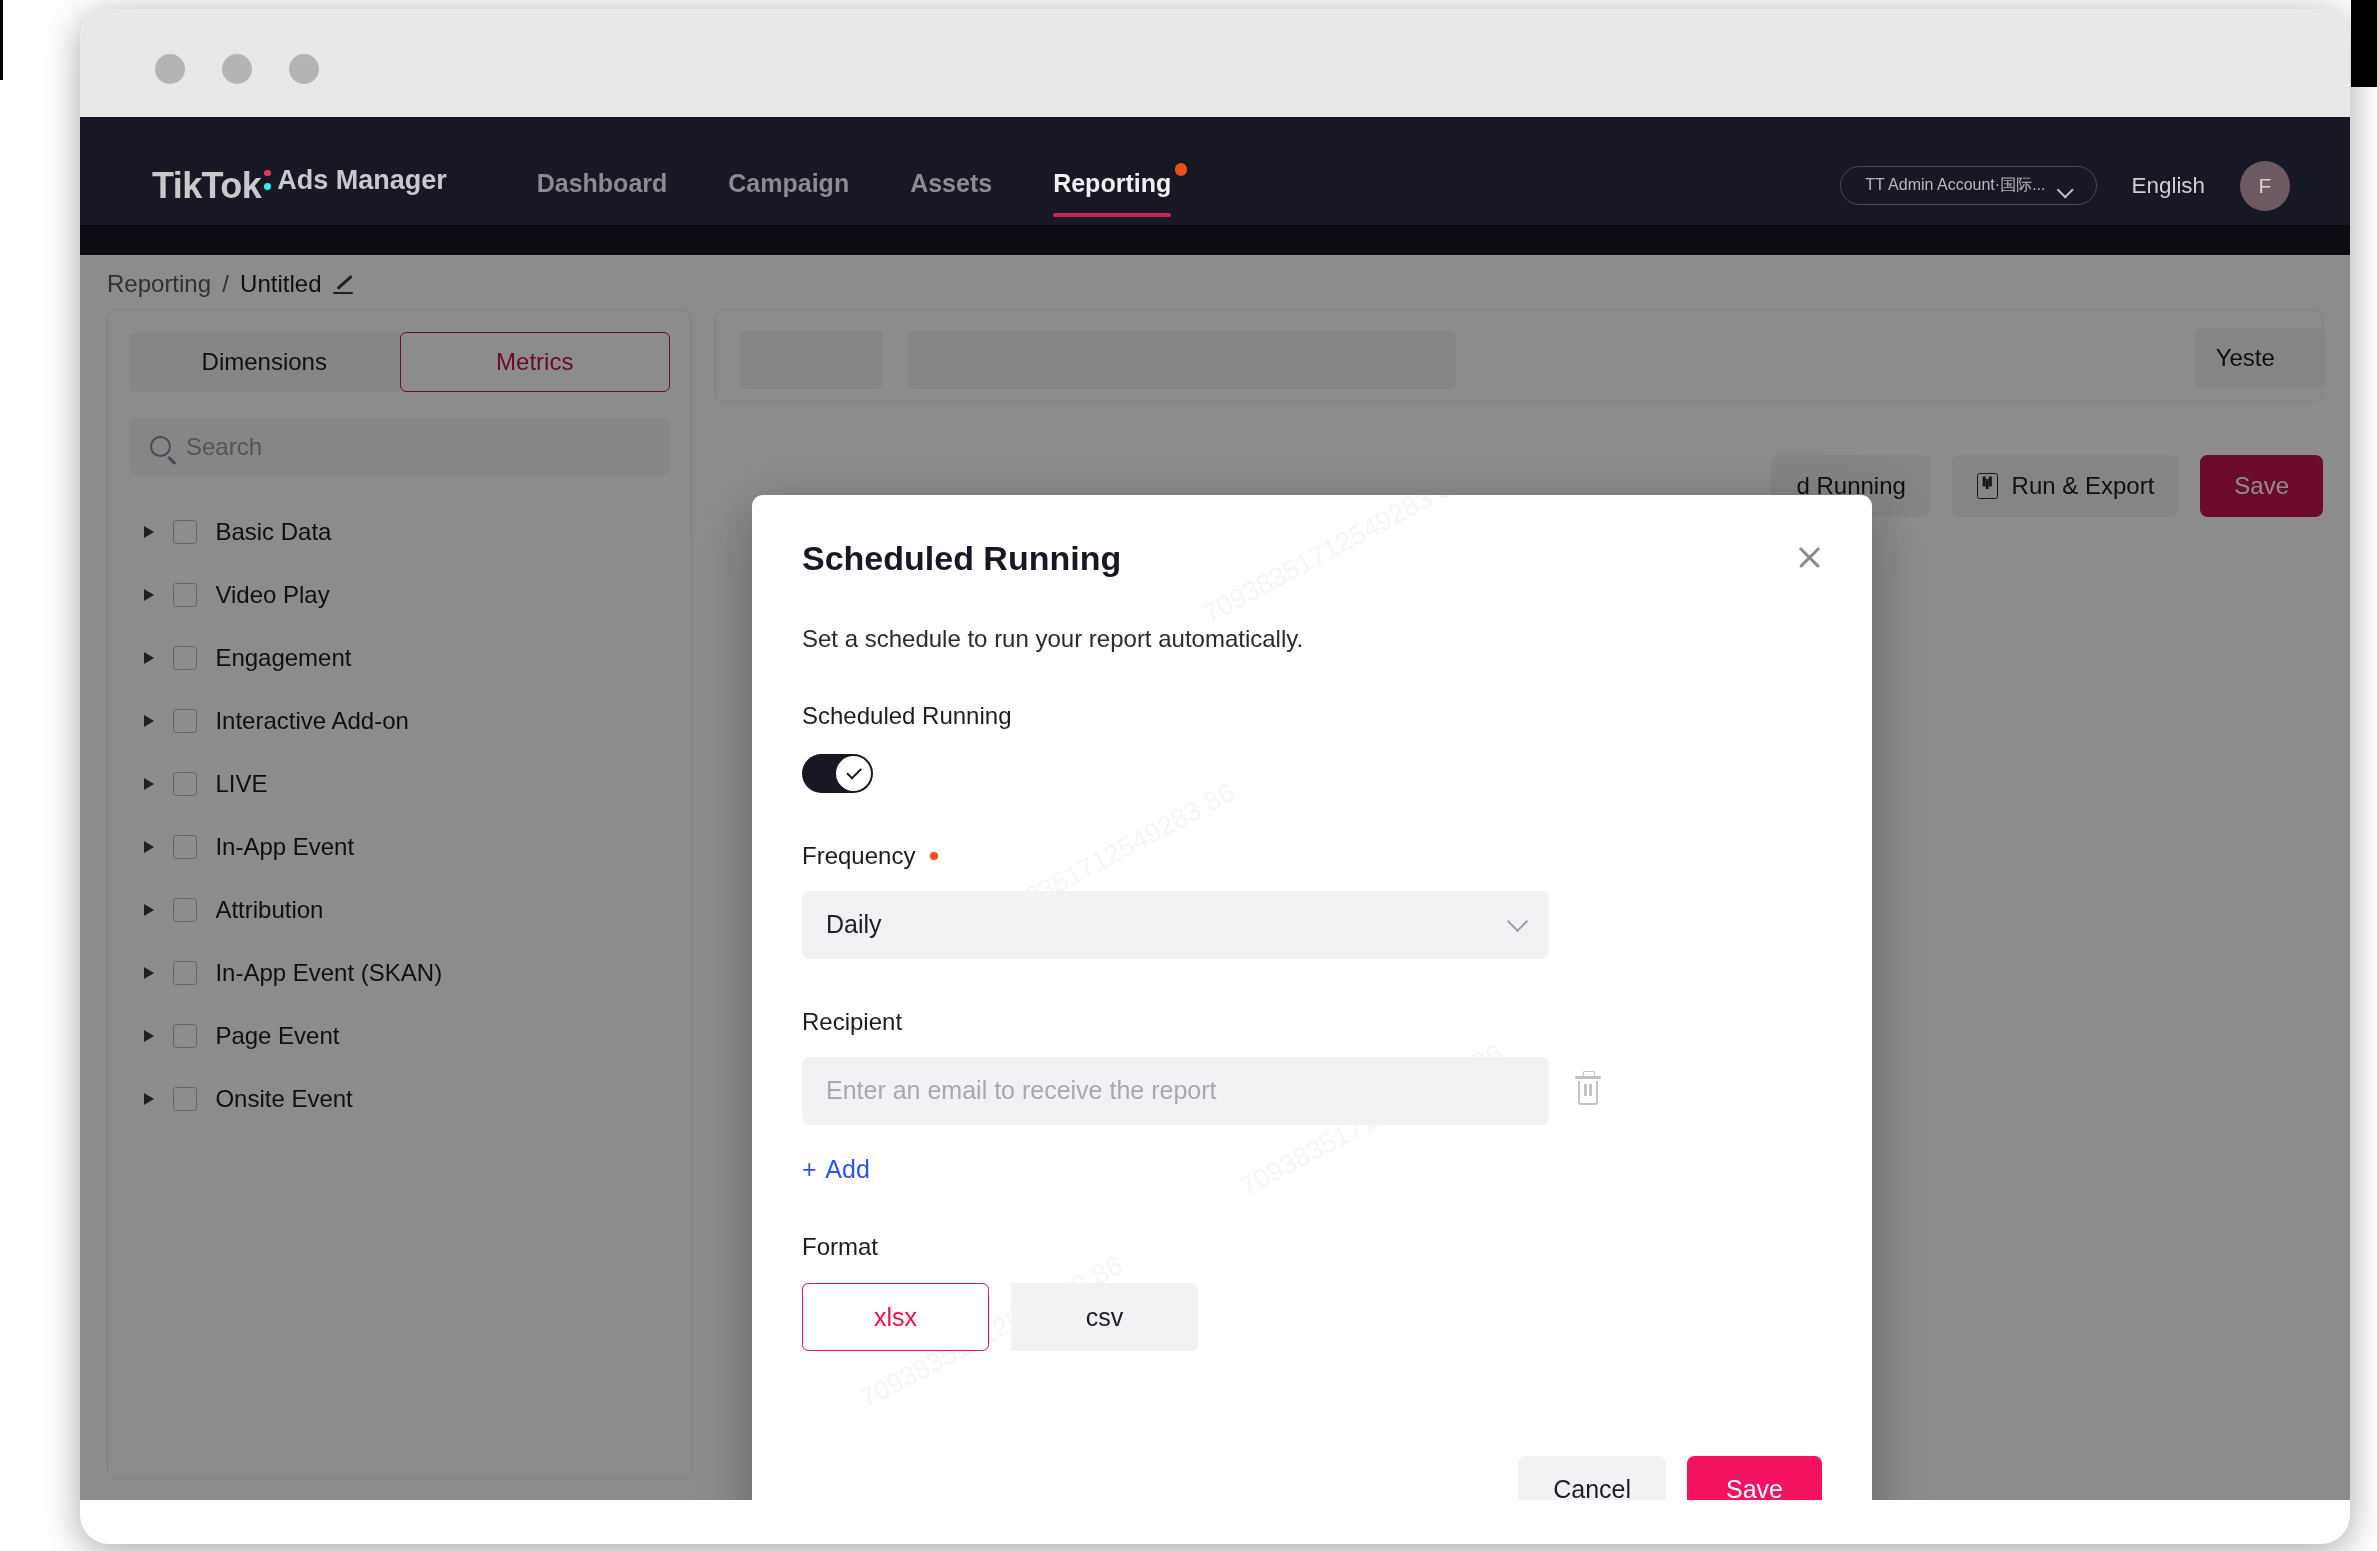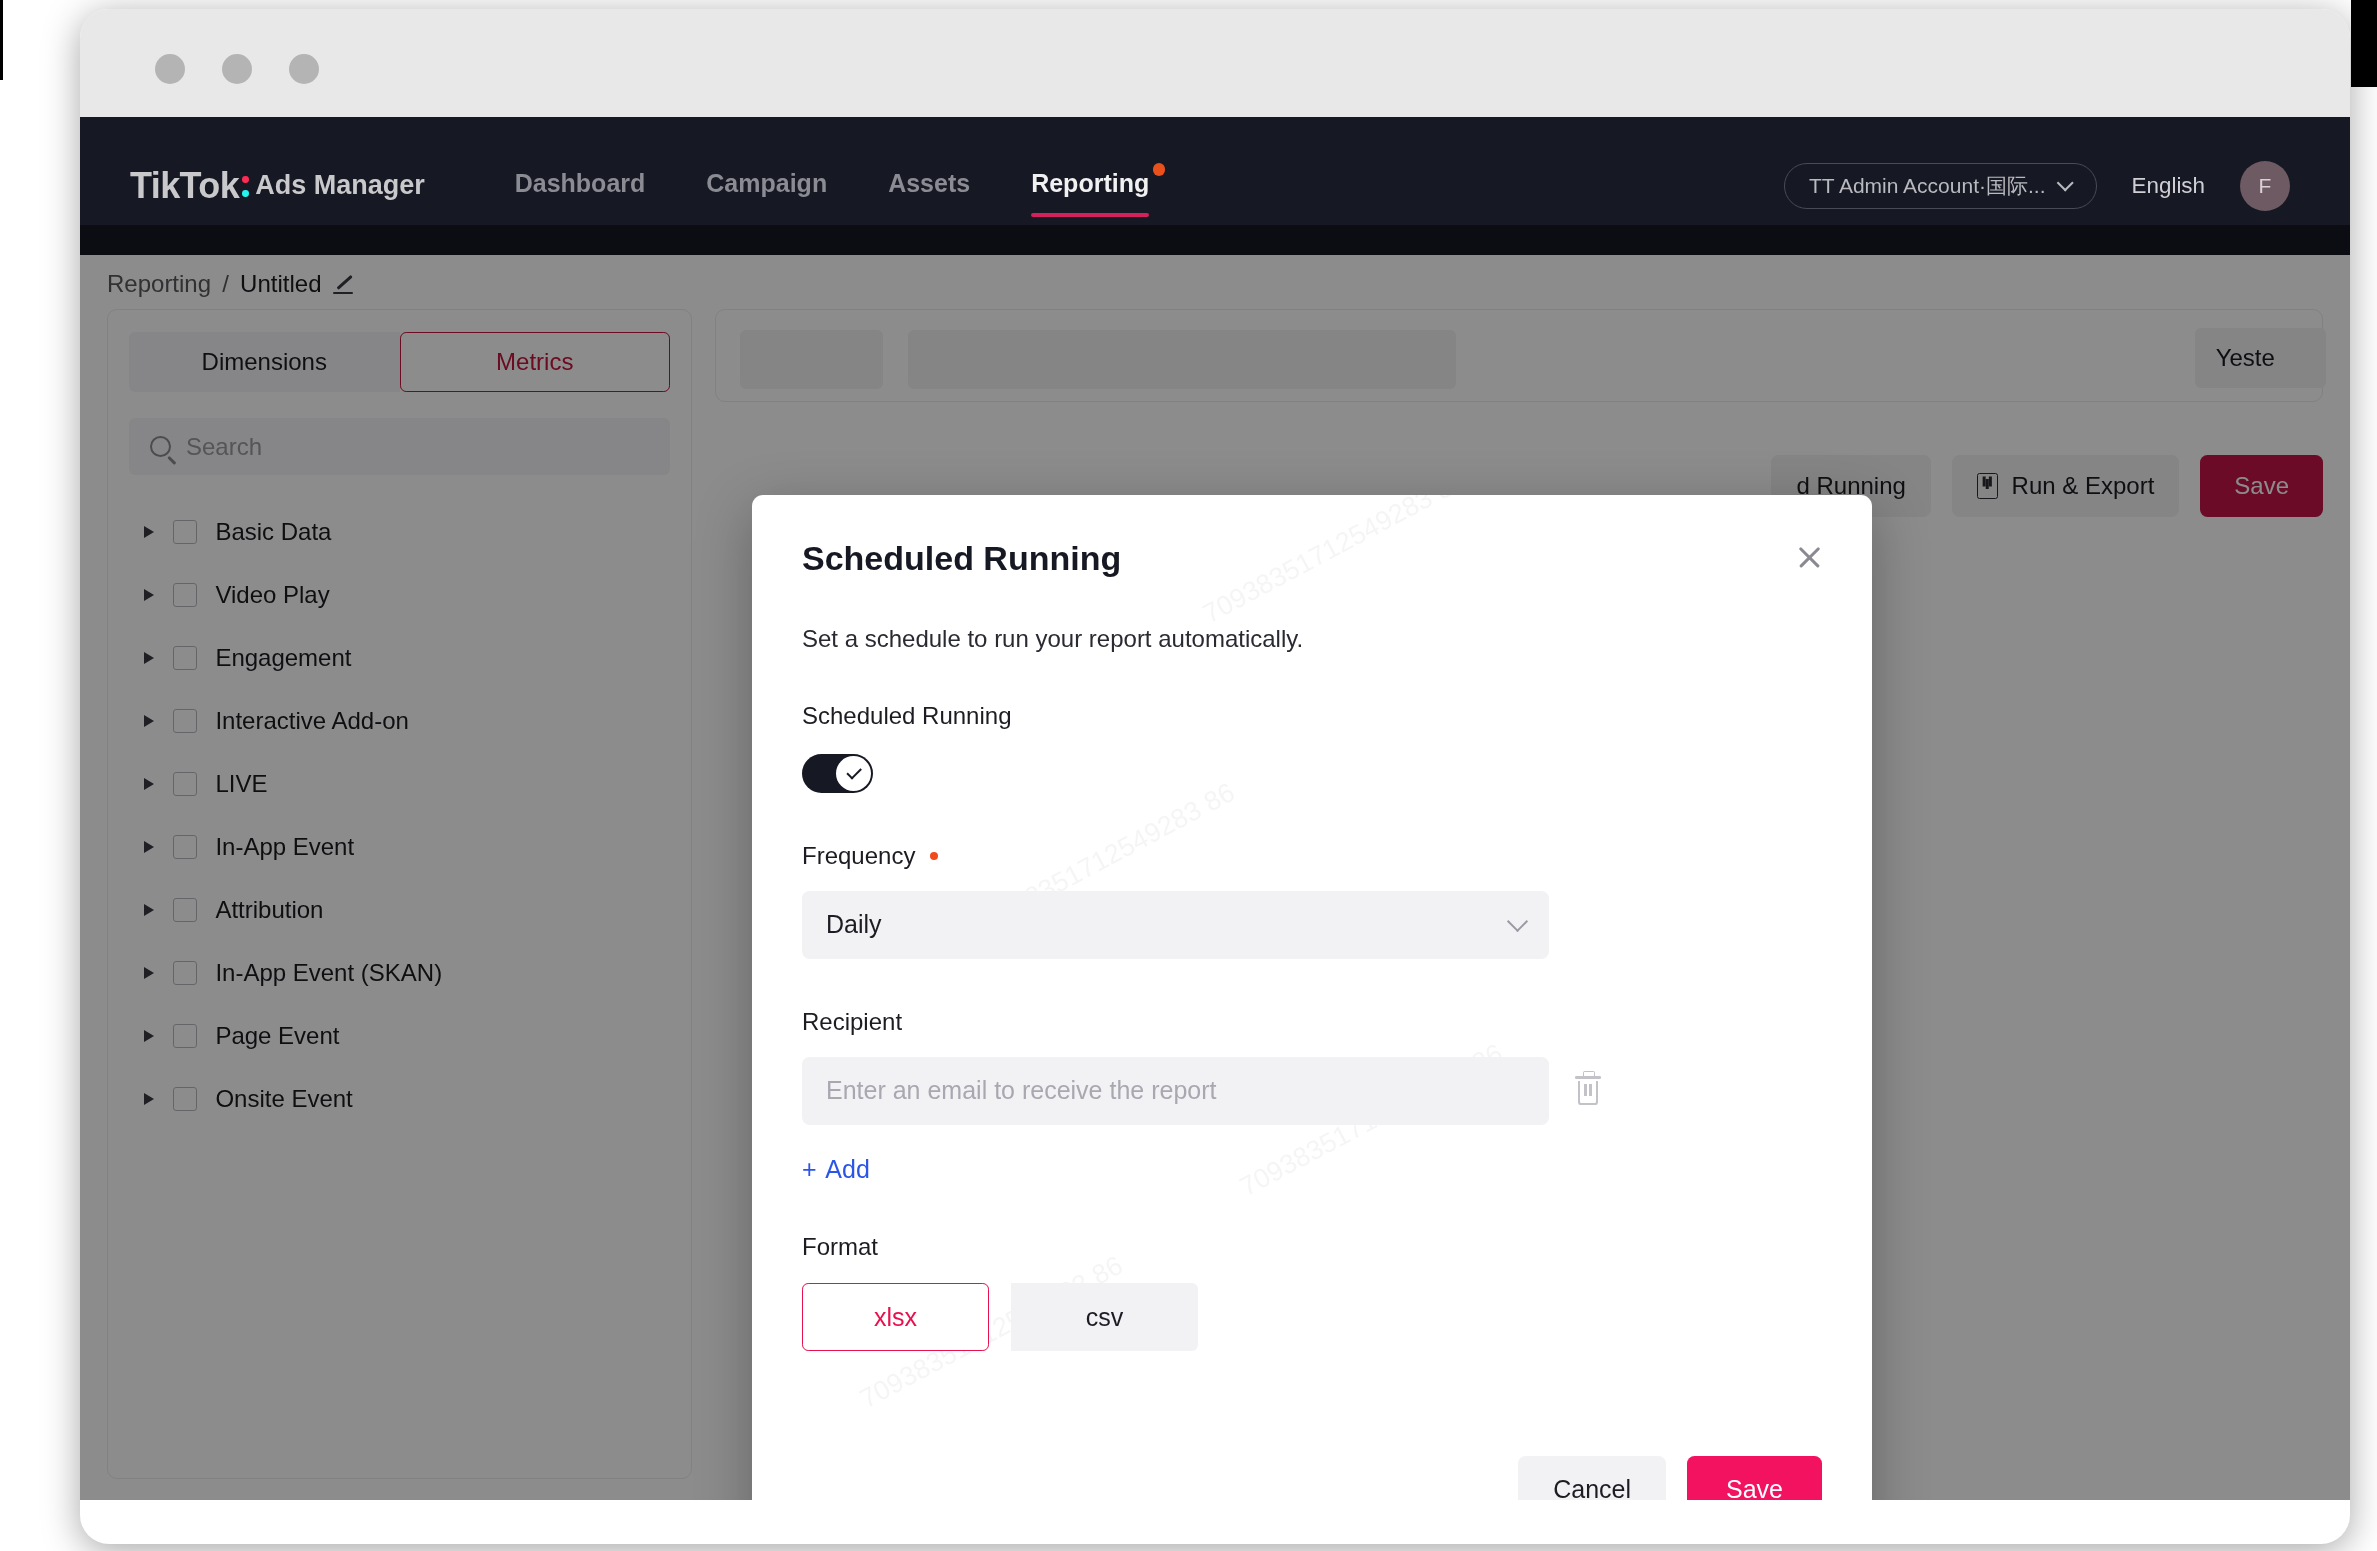--- a/index.html
+++ b/index.html
@@ -37,21 +37,21 @@
   .viewport {
     position: absolute; left: 0; top: 108px; width: 2270px; height: 1383px;
     background: #ffffff; overflow: hidden;
   }
 
   
   .topnav {
     position: absolute; left: 0; top: 0; width: 2270px; height: 138px;
     background: #161823; display: flex; align-items: center;
   }
-  .brand { display: flex; align-items: center; margin-left: 50px; }
+  .brand { display: flex; align-items: flex-start; margin-left: 72px; }
   .brand .tik {
     font-size: 36px; font-weight: 700; color: #c9c9cc; letter-spacing: -0.6px;
   }
   .brand .colon { position: relative; display: inline-block; width: 10px; height: 29px; margin: 0 1.2px; }
   .brand .colon i { position: absolute; left: 1.9px; width: 6.8px; height: 6.8px; border-radius: 50%; display: block; }
   .brand .colon i.top { top: 5px; background: #fe2c55; }
   .brand .colon i.bot { top: 18.7px; background: #25f4ee; }
   .brand .adsmgr {
     font-size: 27px; font-weight: 600; color: #c9c9cc; margin-left: 3.7px;
   }
@@ -67,23 +67,23 @@
     height: 4.4px; background: #d4215c; border-radius: 2.5px;
   }
   .navlink .dot-badge {
     position: absolute; right: -16px; top: -6.2px; width: 12.4px; height: 12.4px;
     border-radius: 50%; background: #e8511c;
   }
   .topnav-right {
     margin-left: auto; display: flex; align-items: center; gap: 35px; margin-right: 60px;
   }
   .account-pill {
-    display: flex; align-items: center; gap: 13.7px;
+    display: flex; align-items: flex-end; gap: 13.7px;
     border: 1.2px solid #4a4b54; border-radius: 622px;
-    padding: 8px 24px; color: #b9babf; font-size: 21px; cursor: pointer;
+    padding: 8px 24px; color: #b9babf; font-size: 16px; cursor: pointer;
   }
   .chev { width: 12.4px; height: 12.4px; border-right: 2.5px solid #b9babf; border-bottom: 2.5px solid #b9babf;
           transform: rotate(45deg); margin-top: -5px; }
   .lang { font-size: 22.4px; color: #cfcfd4; cursor: pointer; }
   .avatar {
     width: 50px; height: 50px; border-radius: 50%; background: #6e5a63;
     color: #d9d2d5; font-size: 21px; display: flex; align-items: center; justify-content: center;
   }
 
   

